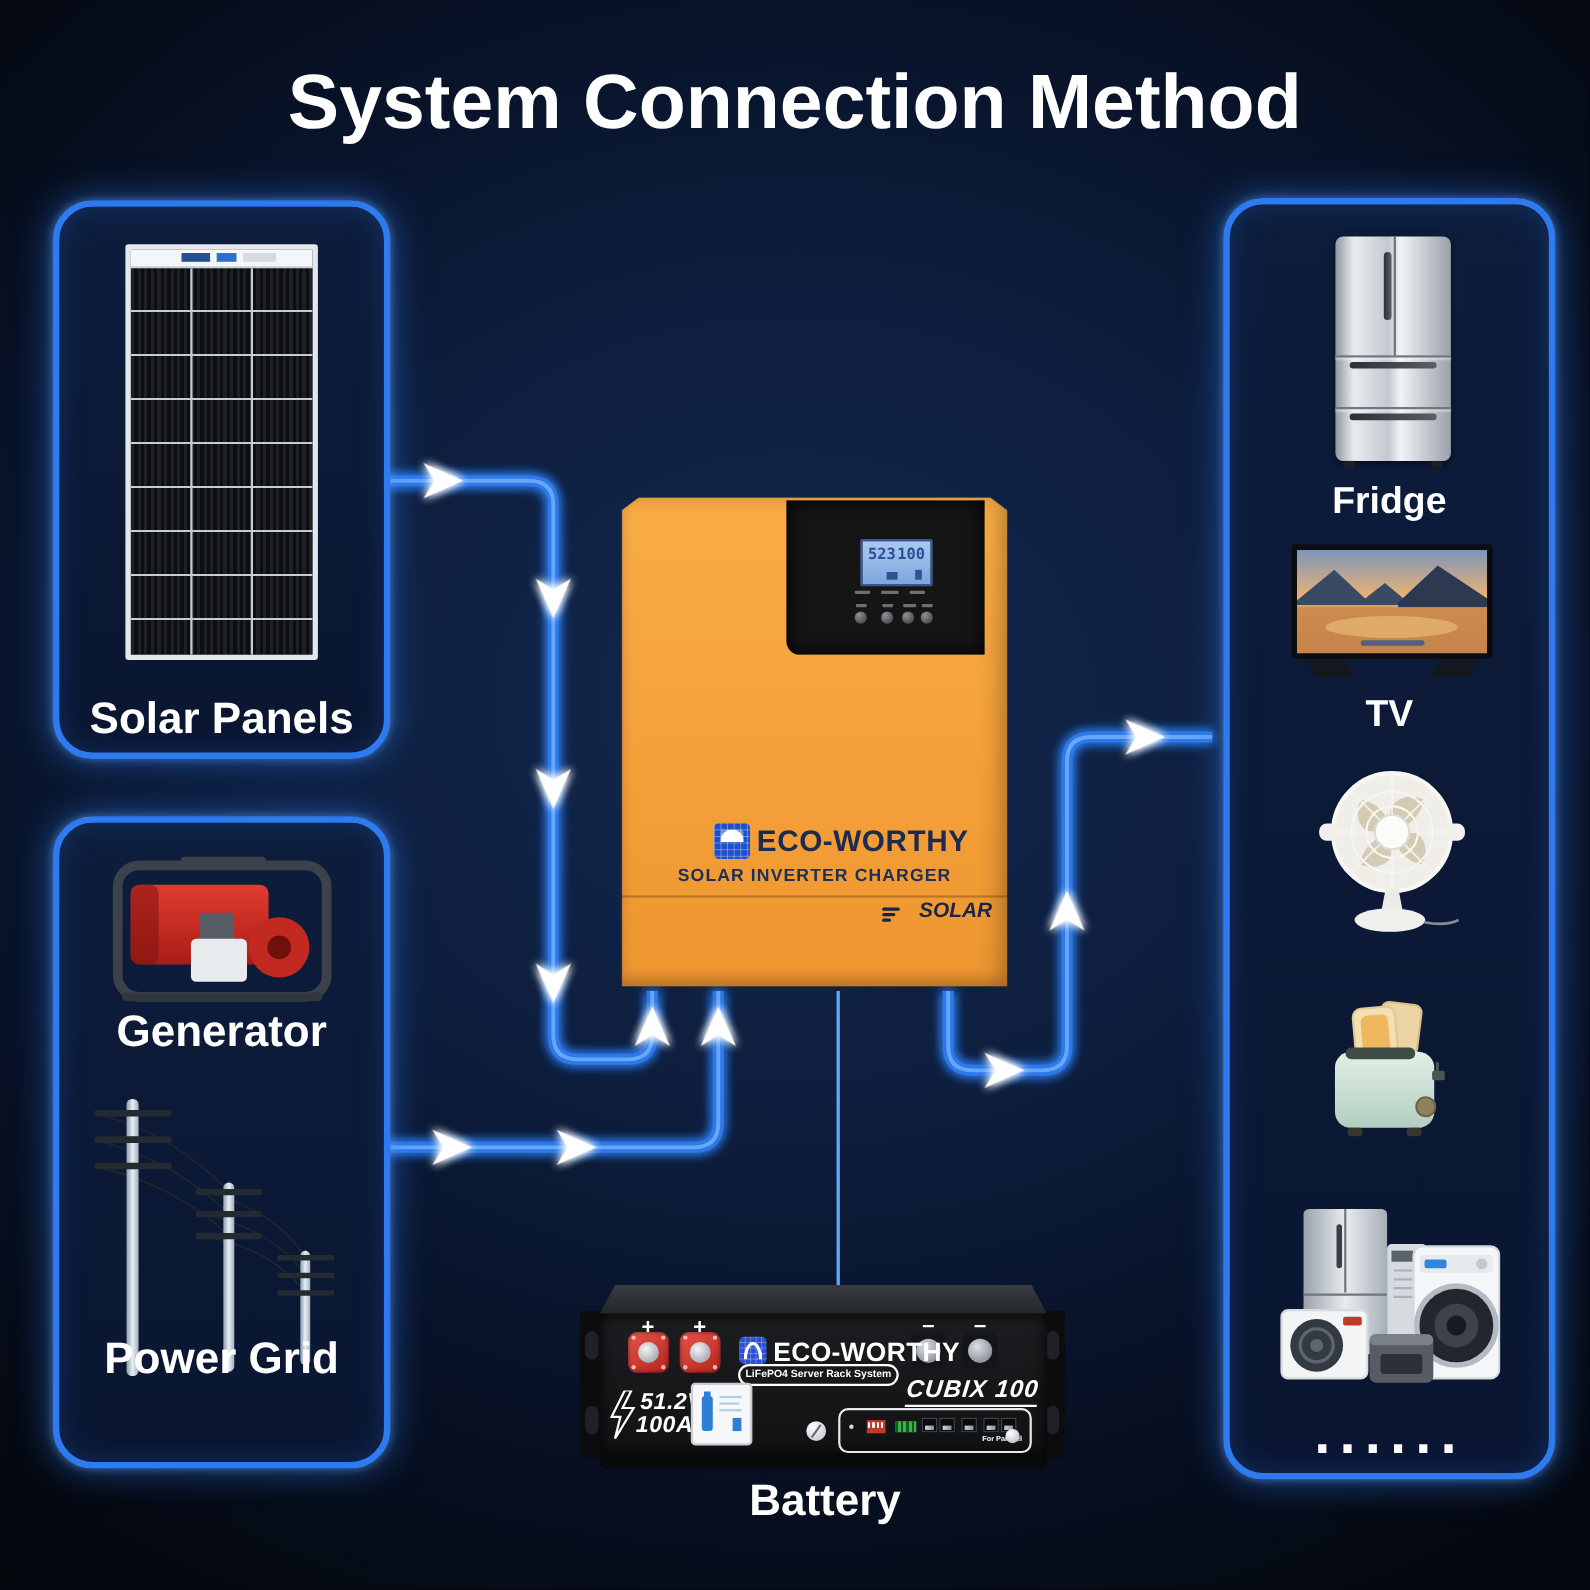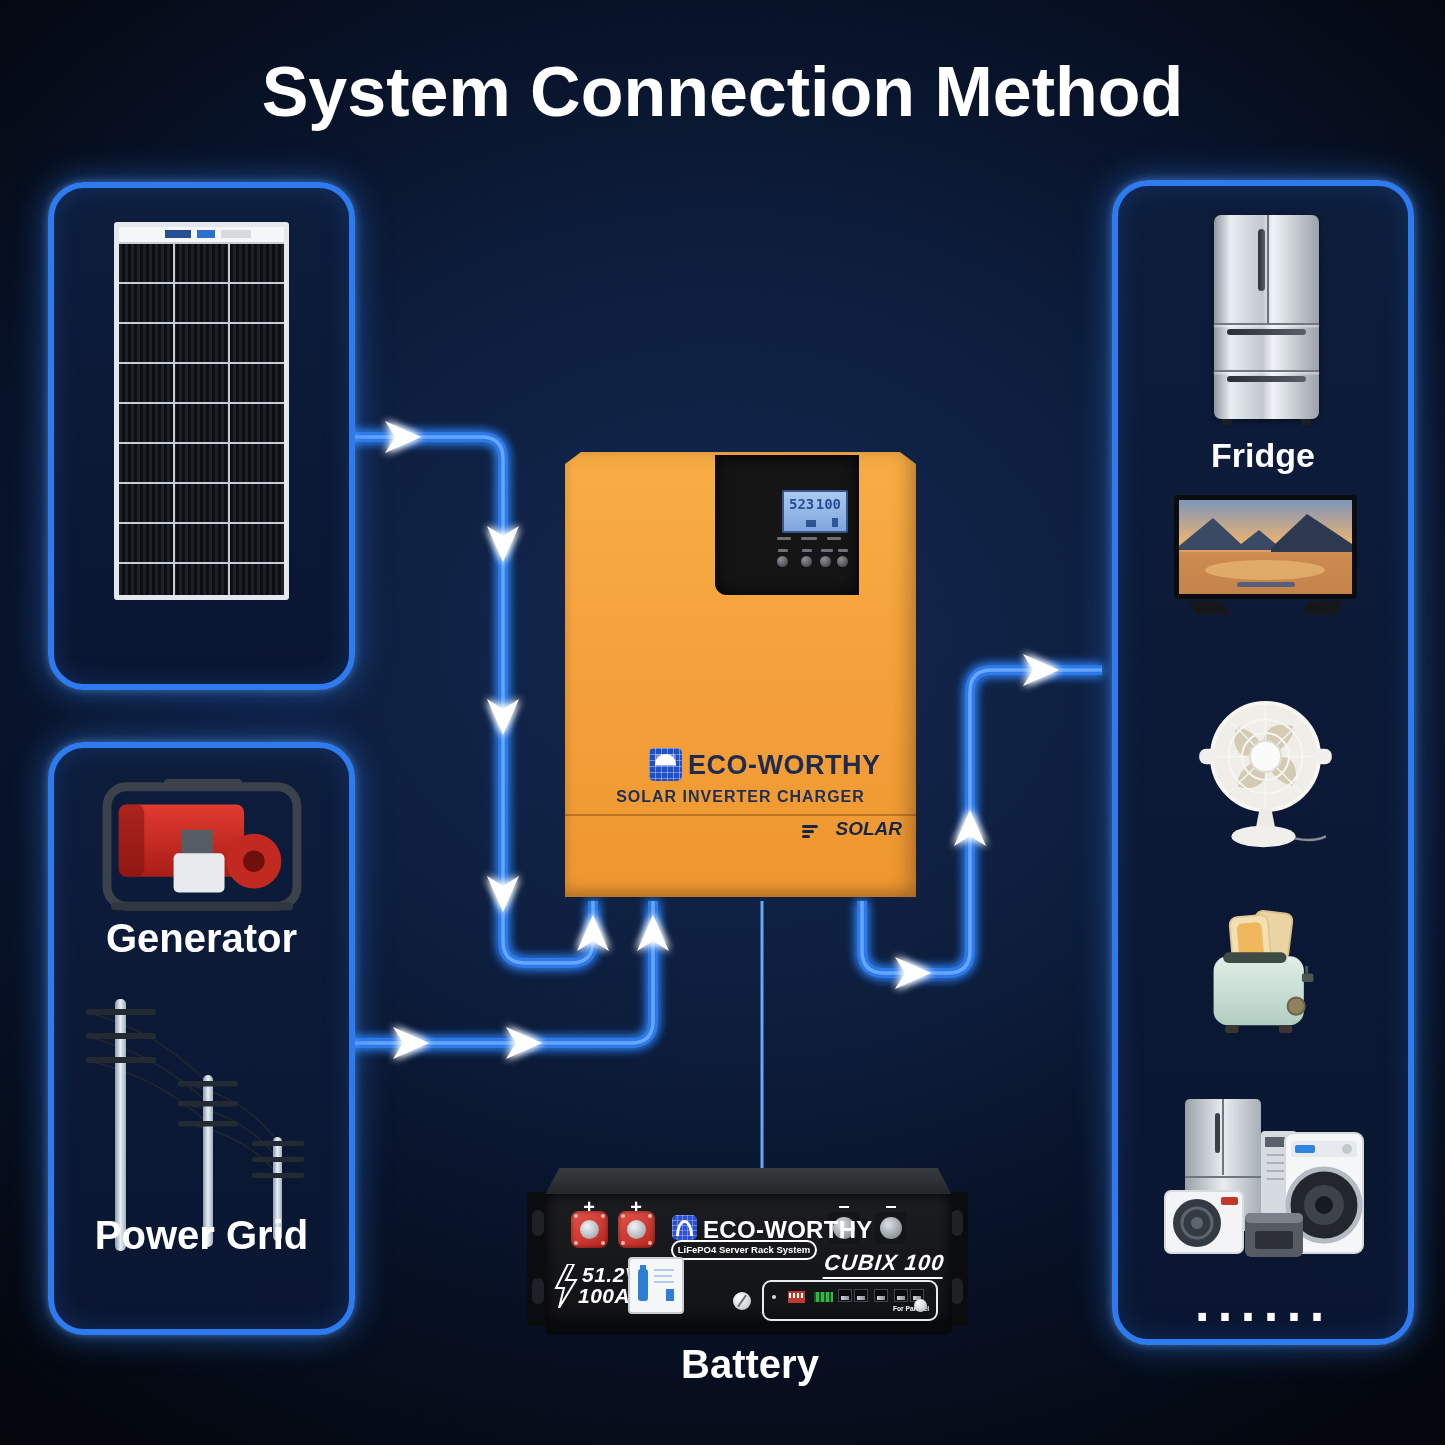--- a/index.html
+++ b/index.html
@@ -26,21 +26,21 @@
   .sp-cells{position:absolute;left:0;top:17px;right:0;bottom:0;
     background-image:
       repeating-linear-gradient(180deg, rgba(0,0,0,0) 0 38px, #c6ccd4 38px 40px),
       repeating-linear-gradient(90deg, #1d2127 0 3px, #0c0e11 3px 6px);}
   .sp-v{position:absolute;top:17px;bottom:0;width:2px;background:#c6ccd4;}
   
   .inverter{position:absolute;left:565px;top:452px;width:351px;height:445px;z-index:4;
     background:linear-gradient(180deg,#f9ad45 0%,#f4a03a 55%,#ee9630 100%);
     clip-path:polygon(16px 0,335px 0,351px 12px,351px 445px,0 445px,0 12px);
     box-shadow:inset -10px 0 18px rgba(0,0,0,.18), inset 0 -8px 12px rgba(0,0,0,.15);}
-  .inv-panel{position:absolute;left:150px;top:3px;width:144px;height:140px;background:#151515;
+  .inv-panel{position:absolute;left:150px;top:3px;width:180px;height:140px;background:#151515;
     border-radius:0 0 0 12px;box-shadow:inset 0 0 18px #000;}
   .inv-lcd{position:absolute;left:67px;top:35px;width:62px;height:39px;border:2px solid #39568c;border-radius:2px;
     background:linear-gradient(180deg,#abc9f0,#7ea6dd);}
   .inv-lcd .v{position:absolute;top:4px;font-family:"DejaVu Sans Mono",monospace;font-weight:700;
     font-size:14px;color:#1d4globe;color:#274f93;}
   .inv-lcd .vl{left:5px;} .inv-lcd .vr{right:5px;}
   .inv-lcd .ic{position:absolute;bottom:4px;background:#2c5496;}
   .inv-dash{position:absolute;height:3px;background:#6c6f74;border-radius:1px;}
   .inv-btn{position:absolute;width:11px;height:11px;border-radius:50%;
     background:radial-gradient(circle at 35% 30%,#8d9196,#4e5257 70%);}
@@ -179,20 +179,21 @@
     <div class="sp">
       <div class="sp-strip">
         <i style="left:28%;width:26px;background:#274f93;"></i>
         <i style="left:47%;width:18px;background:#2d6fd0;"></i>
         <i style="left:62%;width:30px;background:#d7dbe1;"></i>
       </div>
       <div class="sp-cells"></div>
       <div class="sp-v" style="left:33%;"></div>
       <div class="sp-v" style="left:66%;"></div>
     </div>
+    <div class="box-label lbl40" style="top:443px;">Solar Panels</div>
   </div>
 
   <div class="box" style="left:48px;top:742px;width:295px;height:581px;">
     <svg class="gen-svg" style="left:44px;top:27px;" width="208" height="142" viewBox="0 0 210 145">
       <defs>
         <linearGradient id="genRed" x1="0" y1="0" x2="0" y2="1">
           <stop offset="0" stop-color="#e23b30"></stop>
             <stop offset="1" stop-color="#a81d17"></stop>
         </linearGradient>
       </defs>
@@ -375,20 +376,21 @@
           <polygon points="0,46 34,18 62,44 80,30 104,50 0,50" fill="#3a4a64"></polygon>
           <polygon points="92,48 128,14 173,44 173,52 92,52" fill="#2c3950"></polygon>
           <rect y="52" width="173" height="42" fill="#c98a4e" opacity=".85"></rect>
           <ellipse cx="86" cy="70" rx="60" ry="10" fill="#eec27c" opacity=".6"></ellipse>
           <rect x="58" y="82" width="58" height="5" rx="2.5" fill="#274f93" opacity=".7"></rect>
         </svg>
       </div>
       <div class="tv-leg" style="left:18px;transform:skewX(30deg);"></div>
       <div class="tv-leg" style="right:18px;transform:skewX(-30deg);"></div>
     </div>
+    <div class="box-label lbl34" style="top:444px;">TV</div>
 
     <svg class="fan-svg art" style="left:79px;top:512px;" width="137" height="154" viewBox="0 0 140 158">
       <circle cx="70" cy="60" r="55" fill="#efeee9"></circle>
       <g fill="#cfc5ab" opacity=".85">
         <path d="M70,60 C60,30 84,22 100,30 C96,48 82,56 70,60Z"></path>
         <path d="M70,60 C100,52 106,76 98,90 C80,87 73,72 70,60Z"></path>
         <path d="M70,60 C78,90 55,97 40,90 C43,71 58,64 70,60Z"></path>
         <path d="M70,60 C40,68 33,45 41,30 C60,33 67,48 70,60Z"></path>
       </g>
       <g stroke="#f7f6f2" fill="none">

